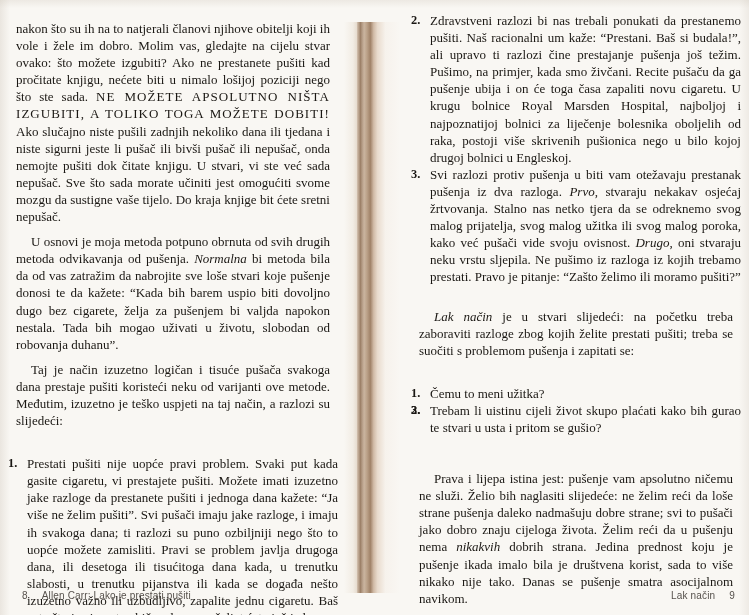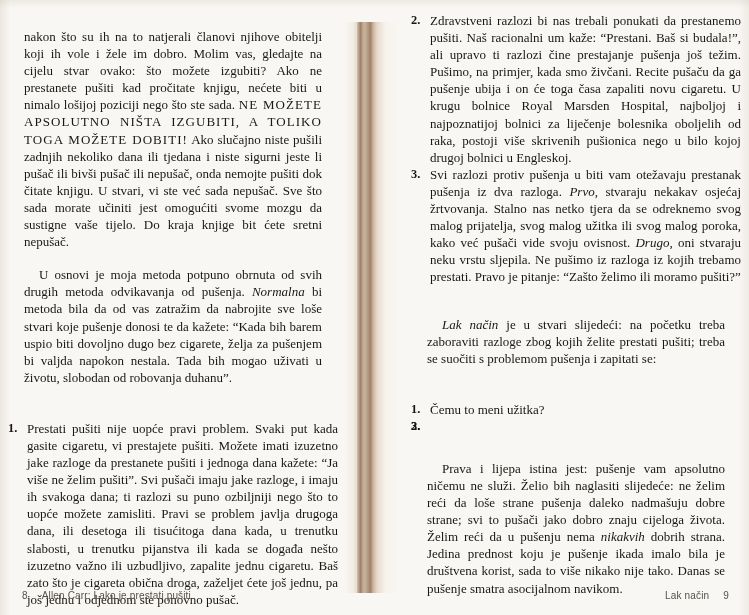--- a/index.html
+++ b/index.html
@@ -85,21 +85,21 @@
     font-family: "Liberation Serif", serif;
     font-size: 13.0px;
     line-height: 17.1px;
     color: #1a1713;
     text-align: justify;
     -webkit-hyphens: none;
     hyphens: none;
   }
 
   p.para {
-    margin: 16px;
+    margin: 8px;
     text-indent: 0;
   }
   p.para.indent {
     text-indent: 15px;
   }
   p.para + p.para {
     margin-top: 0;
   }
 
   .smallcaps-block {
@@ -145,21 +145,21 @@
     font-family: "Liberation Sans", sans-serif;
     font-size: 10px;
     color: #56514c;
     letter-spacing: 0.15px;
     white-space: nowrap;
   }
   .footer.left-f {
     left: 22px;
   }
   .footer.right-f {
-    right: 20px;
+    right: 14px;
   }
   .footer .pg {
     color: #56514c;
   }
   .footer.left-f .pg  { margin-right: 14px; }
   .footer.right-f .pg { margin-left: 14px; }
 
   
   .edge-shade {
     position: absolute;
@@ -185,20 +185,21 @@
   <div id="gutter-top-fade"></div>
   <div id="gutter-bot-fade"></div>
 
   <div class="page left">
     <div class="body-col">
 
       <p class="para"><span>nakon što su ih na to natjerali članovi njihove obitelji koji ih vole i žele im dobro. Molim vas, gledajte na cijelu stvar ovako: što možete izgubiti? Ako ne prestanete pušiti kad pročitate knjigu, nećete biti u nimalo lošijoj poziciji nego što ste sada. </span><span class="smallcaps-block">NE MOŽETE APSOLUTNO NIŠTA IZGUBITI, A TOLIKO TOGA MOŽETE DOBITI!</span><span> Ako slučajno niste pušili zadnjih nekoliko dana ili tjedana i niste sigurni jeste li pušač ili bivši pušač ili nepušač, onda nemojte pušiti dok čitate knjigu. U stvari, vi ste već sada nepušač. Sve što sada morate učiniti jest omogućiti svome mozgu da sustigne vaše tijelo. Do kraja knjige bit ćete sretni nepušač.</span></p>
 
       <p class="para indent"><span>U osnovi je moja metoda potpuno obrnuta od svih drugih metoda odvikavanja od pušenja. </span><span class="ital">Normalna</span><span> bi metoda bila da od vas zatražim da nabrojite sve loše stvari koje pušenje donosi te da kažete: “Kada bih barem uspio biti dovoljno dugo bez cigarete, želja za pušenjem bi valjda napokon nestala. Tada bih mogao uživati u životu, slobodan od robovanja duhanu”.</span></p>
 
+      <p class="para indent">Taj je način izuzetno logičan i tisuće pušača svakoga dana prestaje pušiti koristeći neku od varijanti ove metode. Međutim, izuzetno je teško uspjeti na taj način, a razlozi su slijedeći:</p>
 
       <div class="spacer-md"></div>
 
       <ol class="numlist">
         <li>
           <span class="num">1.</span>
           <span>Prestati pušiti nije uopće pravi problem. Svaki put kada gasite cigaretu, vi prestajete pušiti. Možete imati izuzetno jake razloge da prestanete pušiti i jednoga dana kažete: “Ja više ne želim pušiti”. Svi pušači imaju jake razloge, i imaju ih svakoga dana; ti razlozi su puno ozbiljniji nego što to uopće možete zamisliti. Pravi se problem javlja drugoga dana, ili desetoga ili tisućitoga dana kada, u trenutku slabosti, u trenutku pijanstva ili kada se događa nešto izuzetno važno ili uzbudljivo, zapalite jednu cigaretu. Baš zato što je cigareta obična droga, zaželjet ćete još jednu, pa još jednu i odjednom ste ponovno pušač.</span>
         </li>
       </ol>
 
@@ -232,20 +233,21 @@
       <ol class="numlist tight">
         <li>
           <span class="num">1.</span>
           <span>Čemu to meni užitka?</span>
         </li>
         <li>
           <span class="num">2.</span>
         </li>
         <li>
           <span class="num">3.</span>
+          <span>Trebam li uistinu cijeli život skupo plaćati kako bih gurao te stvari u usta i pritom se gušio?</span>
         </li>
       </ol>
 
       <div class="spacer-lg"></div>
 
       <p class="para indent"><span>Prava i lijepa istina jest: pušenje vam apsolutno ničemu ne služi. Želio bih naglasiti slijedeće: ne želim reći da loše strane pušenja daleko nadmašuju dobre strane; svi to pušači jako dobro znaju cijeloga života. Želim reći da u pušenju nema </span><span class="ital">nikakvih</span><span> dobrih strana. Jedina prednost koju je pušenje ikada imalo bila je društvena korist, sada to više nikako nije tako. Danas se pušenje smatra asocijalnom navikom.</span></p>
 
     </div>
 
     <div class="footer right-f">

